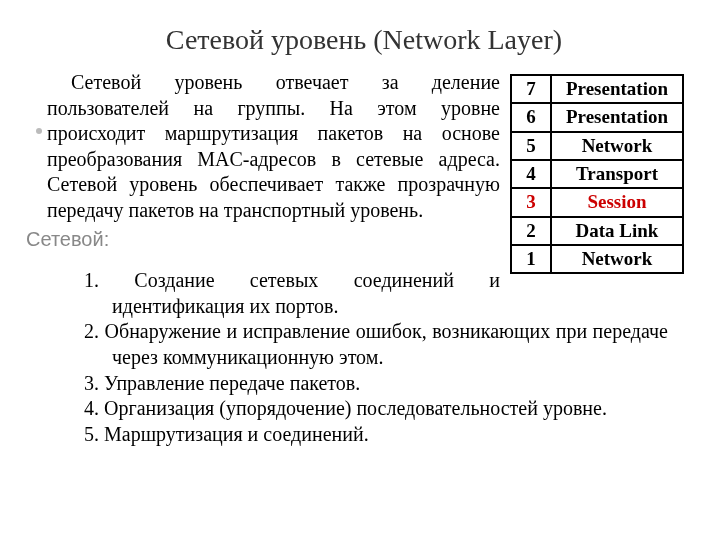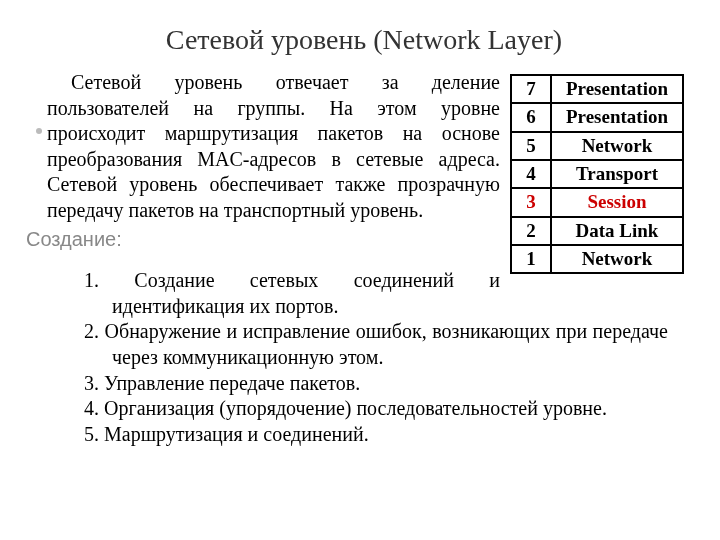--- a/index.html
+++ b/index.html
@@ -125,21 +125,21 @@
             </tr>
           <tr>
               <td class="num">1</td>
               <td class="name">Network</td>
             </tr>
         </tbody>
       </table>
 
       <p class="body-para">Сетевой уровень отвечает за деление пользователей на группы. На этом уровне происходит маршрутизация пакетов на основе преобразования MAC-адресов в сетевые адреса. Сетевой уровень обеспечивает также прозрачную передачу пакетов на транспортный уровень.</p>
 
-      <div class="func-label">Создание:</div>
+      <div class="func-label">Сетевой:</div>
 
       <ol class="funcs">
         <li>Создание сетевых соединений и идентификация их портов.</li>
         <li>Обнаружение и исправление ошибок, возникающих при передаче через коммуникационную этом.</li>
         <li>Управление передаче пакетов.</li>
         <li>Организация (упорядочение) последовательностей уровне.</li>
         <li>Маршрутизация и соединений.</li>
       </ol>
     </div>
 

